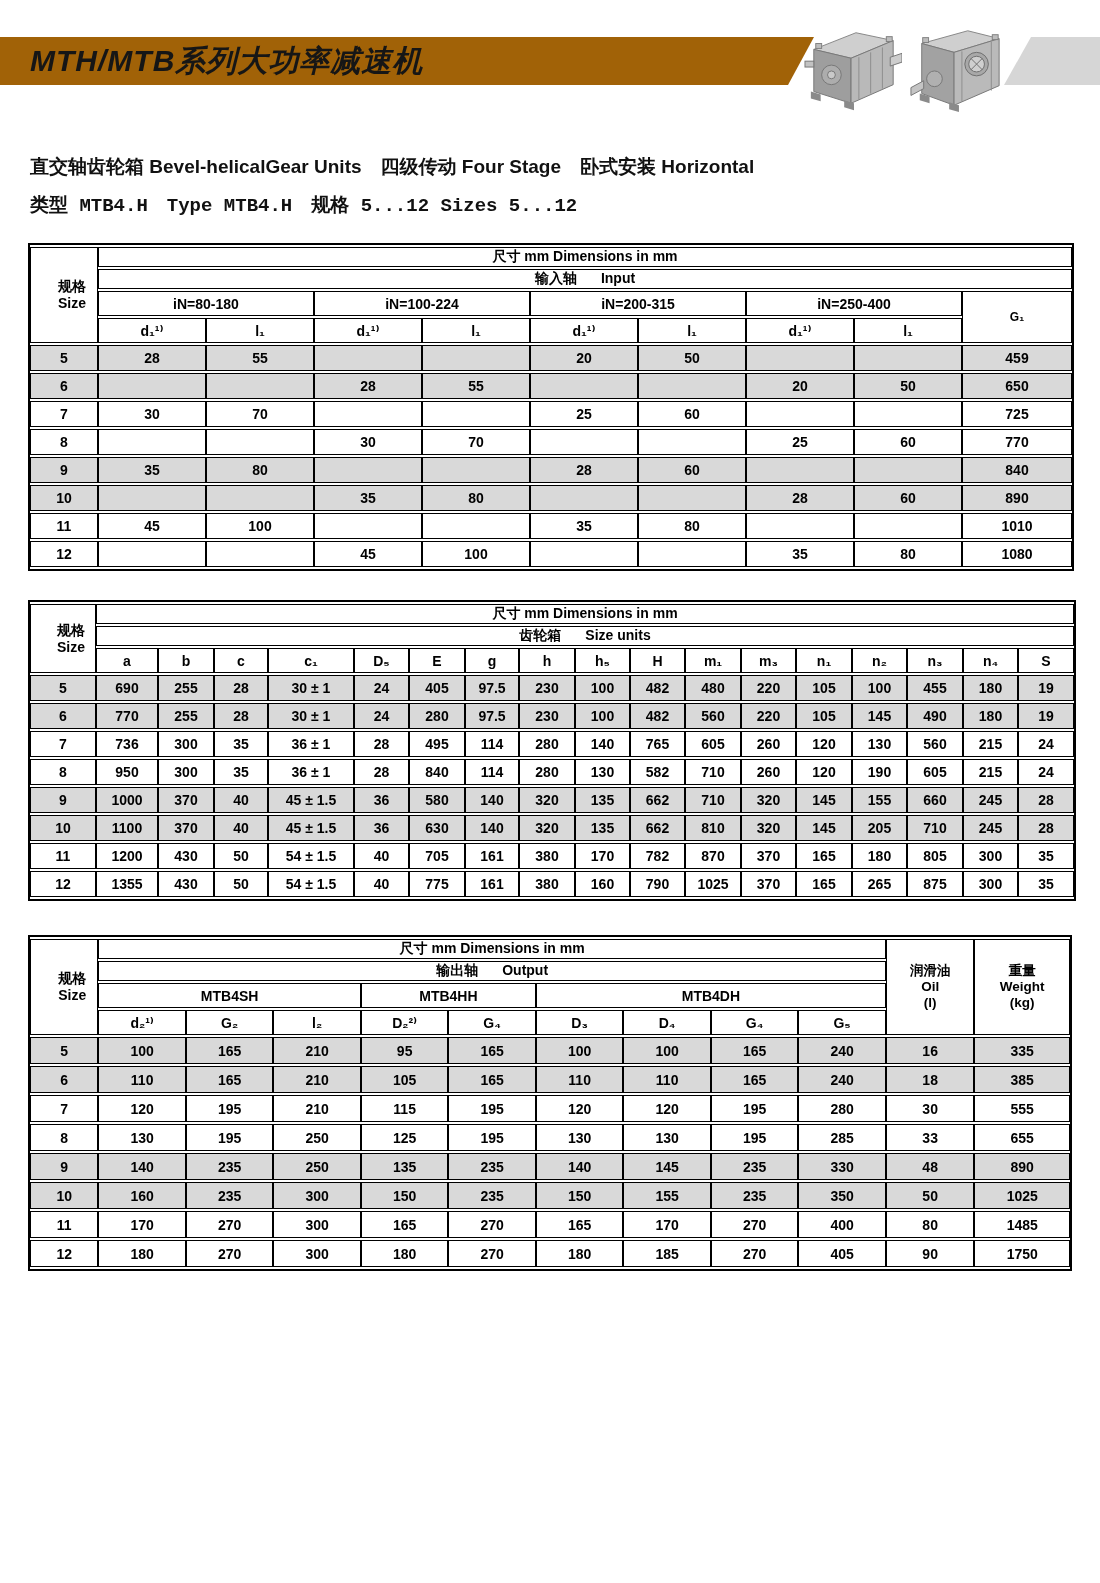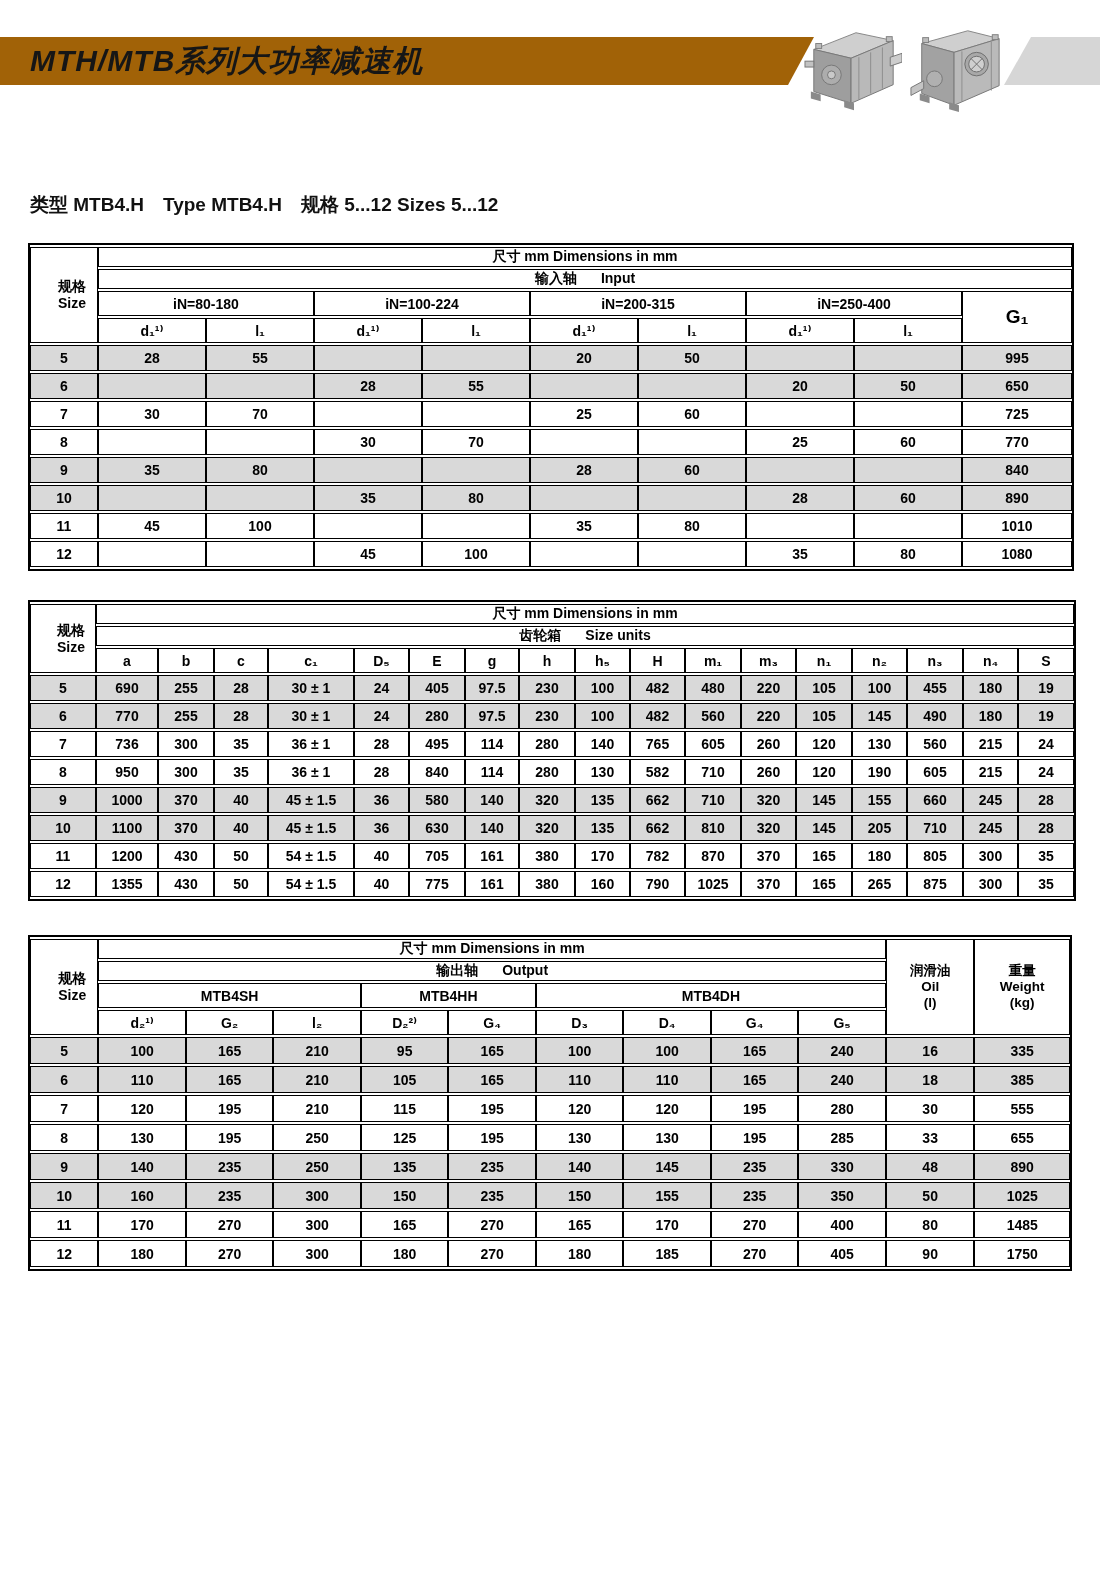--- a/index.html
+++ b/index.html
@@ -28,21 +28,21 @@
   }
   .products { position:absolute; left:804px; top:20px; width:206px; height:100px; display:flex; gap:6px; }
   .products svg { flex:0 0 auto; }
 
   
   .subtitle {
     position:absolute; left:30px; font-size:19px; font-weight:bold;
     white-space:pre; color:#111;
   }
   #subtitle1 { top:154px; }
-  #subtitle2 { top:192px; }
+  #subtitle2 { top:192px;font-family:Liberation Mono, monospace; }
 
   
   table.spec {
     position:absolute; left:28px; width:1044px;
     border-collapse:separate; border-spacing:0 2px; table-layout:fixed;
     background:#ffffff; border:2px solid #000;
     text-align:center; font-size:14px; font-weight:bold;
   }
   table.spec td {
     border:1.5px solid #000; padding:0 1px; vertical-align:middle; overflow:hidden;
@@ -51,21 +51,21 @@
   #t2 { top:600px; }
   #t3 { top:935px; }
   tr.hA { height:20px; }
   tr.hB { height:25px; }
   #t1 tbody tr { height:26px; }
   #t2 tbody tr { height:26px; }
   #t3 tbody tr { height:27px; }
   tbody tr.shaded td { background:#d9d9d9; }
   .size-h span { display:block; line-height:17px;margin-left:16px; }
   .hsec .en { margin-left:24px; }
-  .g1-h { font-size:19px; }
+  .g1-h { font-size:12px; }
   .tri-h { font-size:13.5px; line-height:16px; }
 </style>
 </head>
 <body>
 
 <div class="page">
 
   <div class="banner-left">
     <div class="banner-title">MTH/MTB系列大功率减速机</div>
   </div>
@@ -100,20 +100,21 @@
       <line x1="76" y1="39" x2="64" y2="51" stroke="#6f6f6f"></line>
       <circle cx="27" cy="60" r="8" fill="#b0b0b0" stroke="#777"></circle>
       <polygon points="16,62 3,69 3,77 16,70" fill="#c4c4c4" stroke="#777"></polygon>
       <rect x="15" y="18" width="6" height="5" fill="#bdbdbd" stroke="#808080"></rect>
       <rect x="86" y="15" width="6" height="5" fill="#bdbdbd" stroke="#808080"></rect>
       <polygon points="12,75 22,78 22,85 12,82" fill="#8a8a8a"></polygon>
       <polygon points="42,84 52,87 52,94 42,91" fill="#8a8a8a"></polygon>
     </svg>
   </div>
 
+  <p class="subtitle" id="subtitle1">直交轴齿轮箱 Bevel-helicalGear Units　四级传动 Four Stage　卧式安装 Horizontal</p>
   <p class="subtitle" id="subtitle2">类型 MTB4.H　Type MTB4.H　规格 5...12 Sizes 5...12</p>
 
   <table class="spec" id="t1">
     <colgroup>
       <col style="width:68px">
         <col style="width:108px">
         <col style="width:108px">
         <col style="width:108px">
         <col style="width:108px">
       <col style="width:108px">
@@ -157,21 +158,21 @@
         <tr class="shaded">
           <td>5</td>
           <td>28</td>
           <td>55</td>
           <td></td>
           <td></td>
           <td>20</td>
           <td>50</td>
           <td></td>
           <td></td>
-          <td>995</td>
+          <td>459</td>
         </tr>
         <tr class="shaded">
           <td>6</td>
           <td></td>
           <td></td>
           <td>28</td>
           <td>55</td>
           <td></td>
           <td></td>
           <td>20</td>

